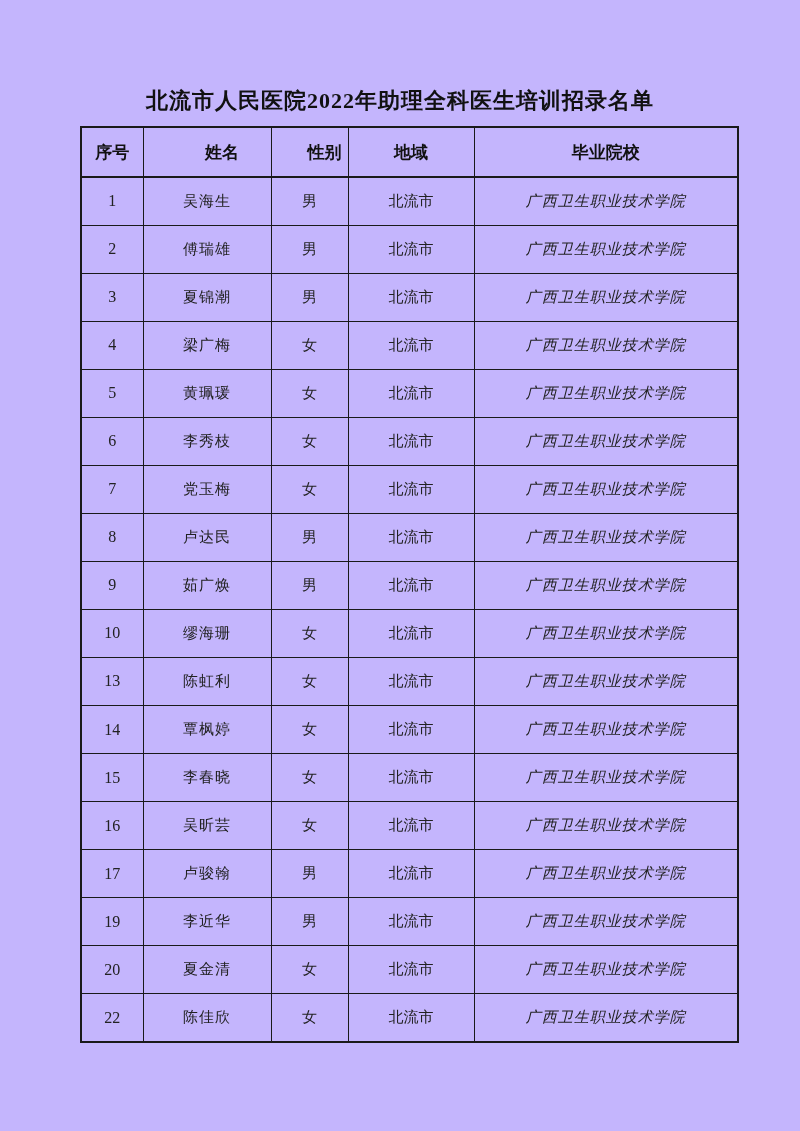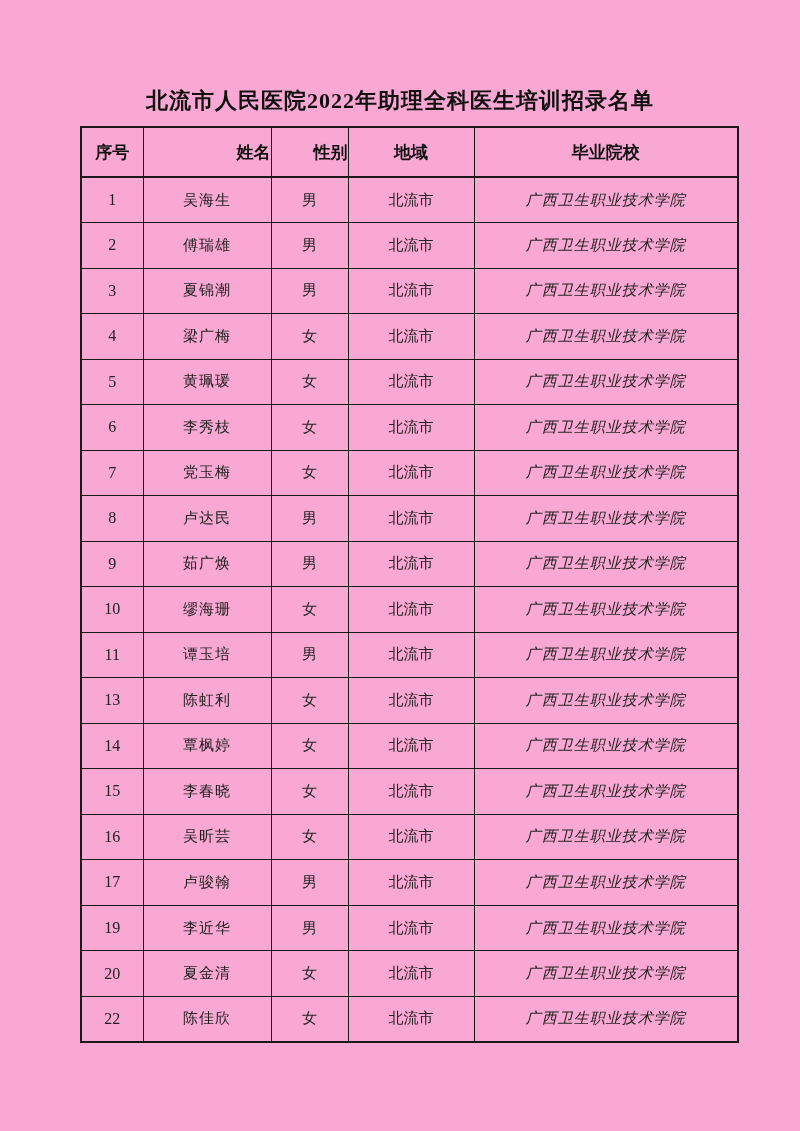--- a/index.html
+++ b/index.html
@@ -5,21 +5,21 @@
   * { margin: 0; padding: 0; box-sizing: border-box; }
   html, body { background: #ffffff; }
   body {
     font-family: "Liberation Serif", "DejaVu Serif", serif;
     color: #1a1a1a;
   }
   .page {
     position: relative;
     width: 800px;
     height: 1131px;
-    background: #f9a8d4;
+    background: #c4b5fd;
     margin: 0 auto;
     overflow: hidden;
   }
   .doc-title {
     margin-top: 86px;
     text-align: center;
     font-size: 22px;
     font-weight: bold;
     letter-spacing: 1px;
     color: #111111;
@@ -41,21 +41,21 @@
     overflow: hidden;
     white-space: nowrap;
   }
   table.roster thead tr { height: 50px; }
   table.roster thead th {
     font-size: 17px;
     font-weight: bold;
     color: #111111;
     border-bottom-width: 2px;
   }
-  table.roster thead th.th-left { text-align: right; padding-left: 30px; }
+  table.roster thead th.th-left { text-align: center; padding-left: 30px; }
   table.roster tbody tr { height: 39px; }
   table.roster tbody td {
     font-size: 15px;
     color: #222222;
   }
   table.roster tbody td.cell-no {
     font-size: 16px;
     font-family: "Liberation Serif", "DejaVu Serif", serif;
   }
   table.roster tbody td.cell-name { letter-spacing: 1px; }
@@ -150,27 +150,20 @@
           <td class="cell-school">广西卫生职业技术学院</td>
         </tr>
         <tr>
           <td class="cell-no">10</td>
           <td class="cell-name">缪海珊</td>
           <td class="cell-gender">女</td>
           <td class="cell-region">北流市</td>
           <td class="cell-school">广西卫生职业技术学院</td>
         </tr>
         <tr>
-          <td class="cell-no">11</td>
-          <td class="cell-name">谭玉培</td>
-          <td class="cell-gender">男</td>
-          <td class="cell-region">北流市</td>
-          <td class="cell-school">广西卫生职业技术学院</td>
-        </tr>
-        <tr>
           <td class="cell-no">13</td>
           <td class="cell-name">陈虹利</td>
           <td class="cell-gender">女</td>
           <td class="cell-region">北流市</td>
           <td class="cell-school">广西卫生职业技术学院</td>
         </tr>
         <tr>
           <td class="cell-no">14</td>
           <td class="cell-name">覃枫婷</td>
           <td class="cell-gender">女</td>

